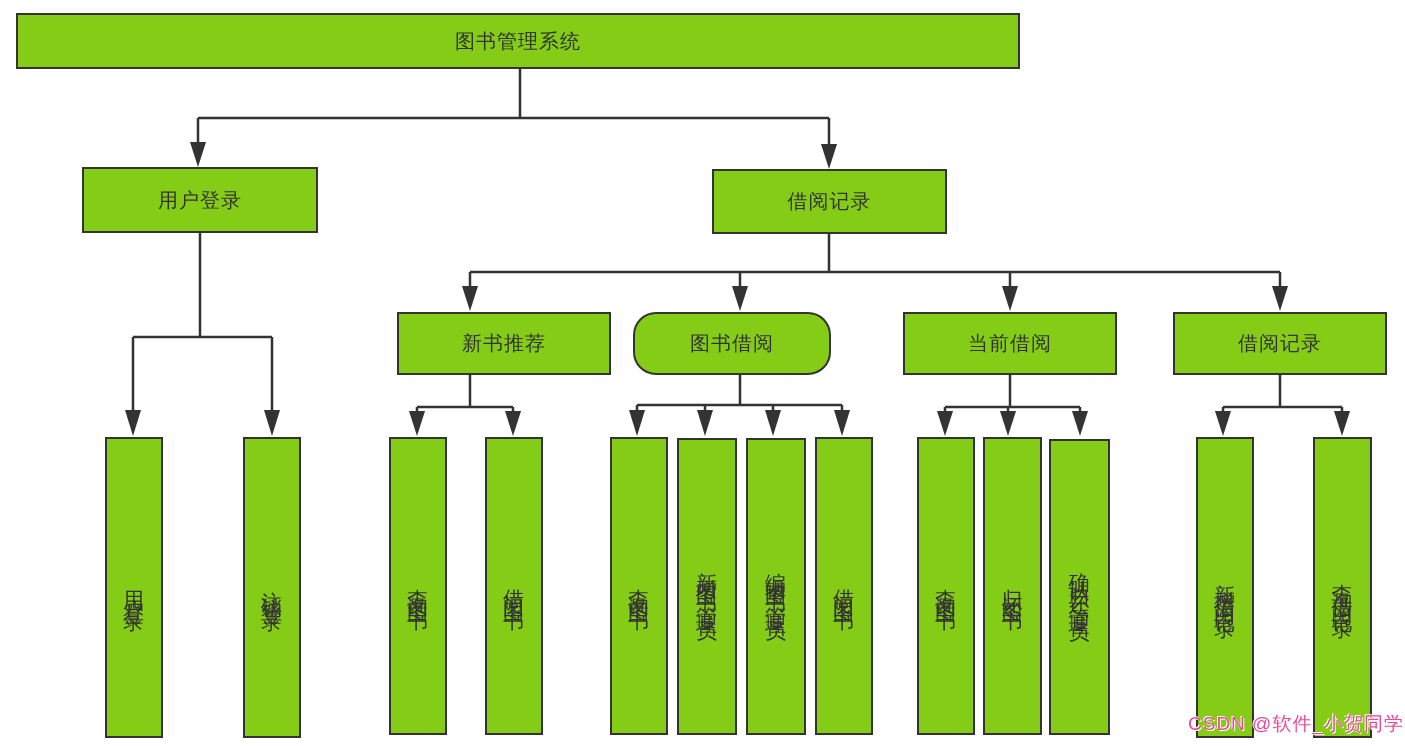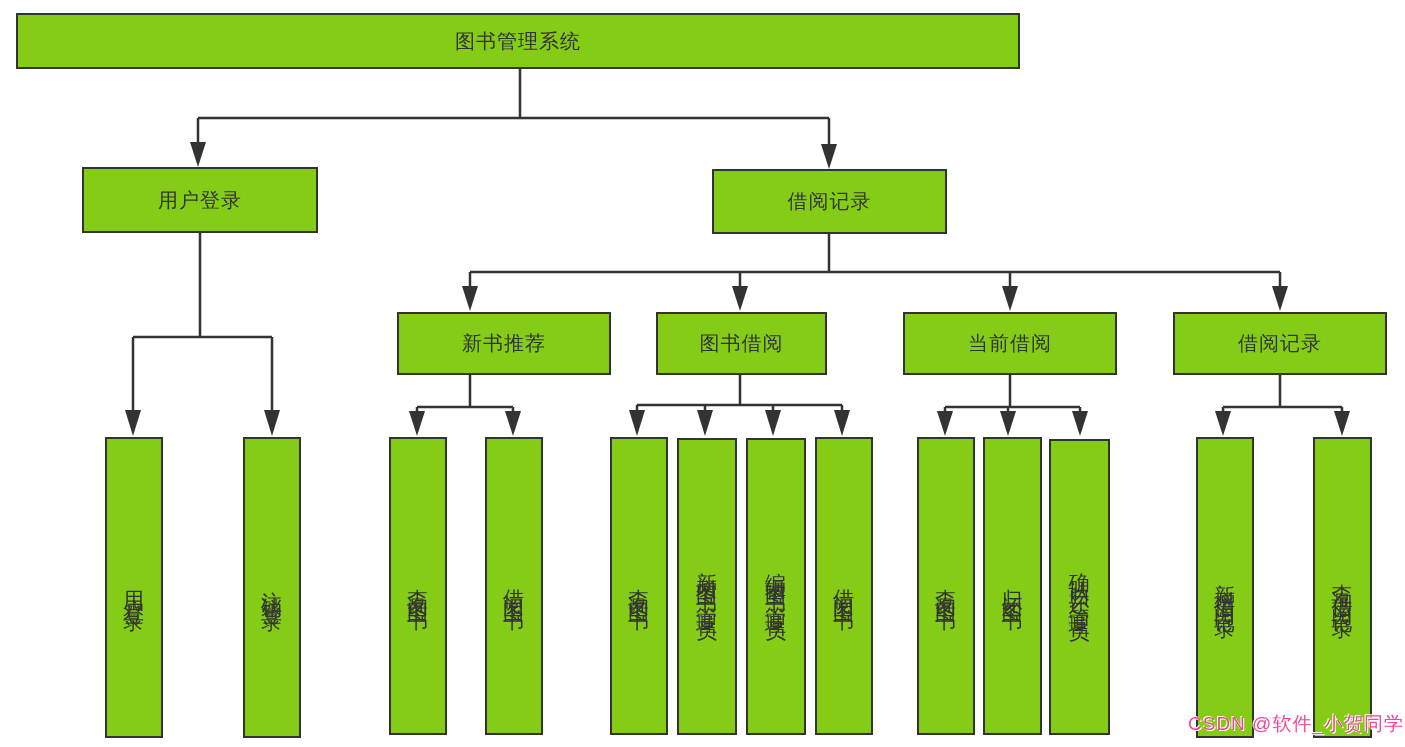--- a/index.html
+++ b/index.html
@@ -107,21 +107,21 @@
   <div class="box hbox" style="left:82px; top:167px; width:236px; height:66px;">
     <span>用户登录</span>
   </div>
   <div class="box hbox" style="left:712px; top:169px; width:235px; height:65px;">
     <span>借阅记录</span>
   </div>
 
   <div class="box hbox" style="left:363px; top:312px; width:214px; height:63px;margin-left:34px;">
     <span>新书推荐</span>
   </div>
-  <div class="box hbox" style="left:656px; top:312px; width:171px; height:63px;">
+  <div class="box hbox" style="left:633px; top:312px; width:198px; height:63px;border-radius:23px;">
     <span>图书借阅</span>
   </div>
   <div class="box hbox" style="left:903px; top:312px; width:214px; height:63px;">
     <span>当前借阅</span>
   </div>
   <div class="box hbox" style="left:1173px; top:312px; width:214px; height:63px;">
     <span>借阅记录</span>
   </div>
 
   <div class="box vbox" style="left:105px; top:437px; width:58px; height:301px;">

